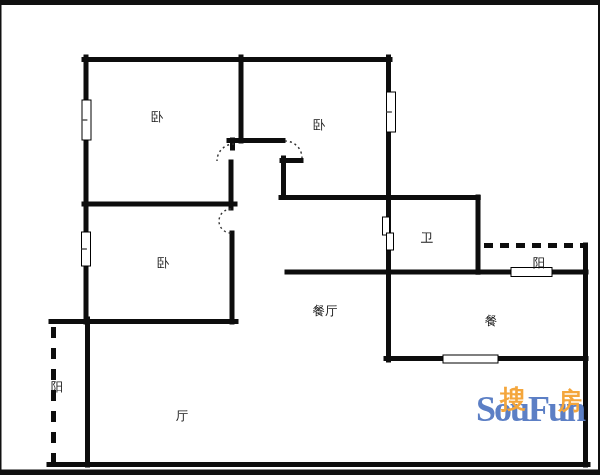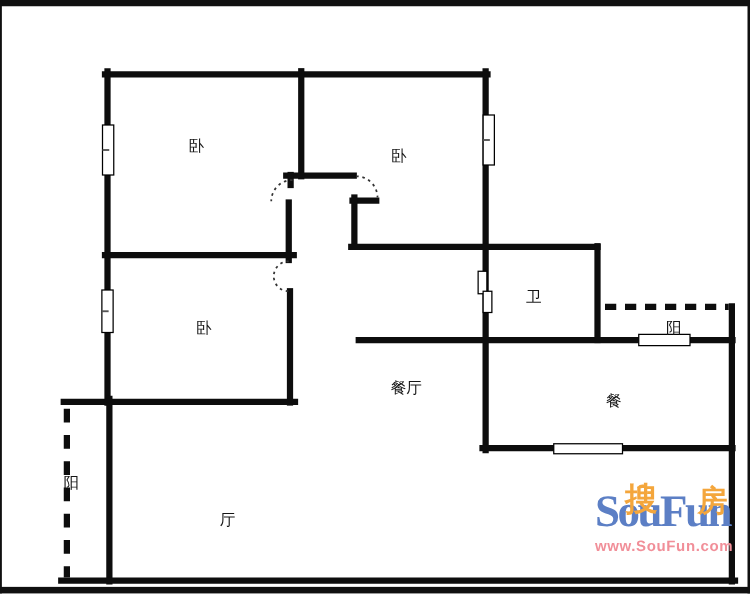--- a/index.html
+++ b/index.html
@@ -67,15 +67,14 @@
       <text x="325" y="314.75" fill="#161616" font-size="12.5" text-anchor="middle" font-family="&quot;DejaVu Sans&quot;,sans-serif">餐厅</text>
       <text x="491" y="324.75" fill="#161616" font-size="12.5" text-anchor="middle" font-family="&quot;DejaVu Sans&quot;,sans-serif">餐</text>
       <text x="182" y="419.75" fill="#161616" font-size="12.5" text-anchor="middle" font-family="&quot;DejaVu Sans&quot;,sans-serif">厅</text>
       <text x="57" y="390.75" fill="#161616" font-size="12.5" text-anchor="middle" font-family="&quot;DejaVu Sans&quot;,sans-serif">阳</text>
     </svg>
 
   <div class="watermark">
     <div class="wm-brand" style="color: rgb(92, 127, 197);">SouFun</div>
     <span class="wm-hanzi wm-h-left" style="color: rgb(244, 166, 60);">搜</span>
     <span class="wm-hanzi wm-h-right" style="color: rgb(244, 166, 60);">房</span>
-    <div class="wm-url" style="color: rgb(241, 143, 153);">www.SouFun.com</div>
   </div>
 </div>
 
 </body></html>

